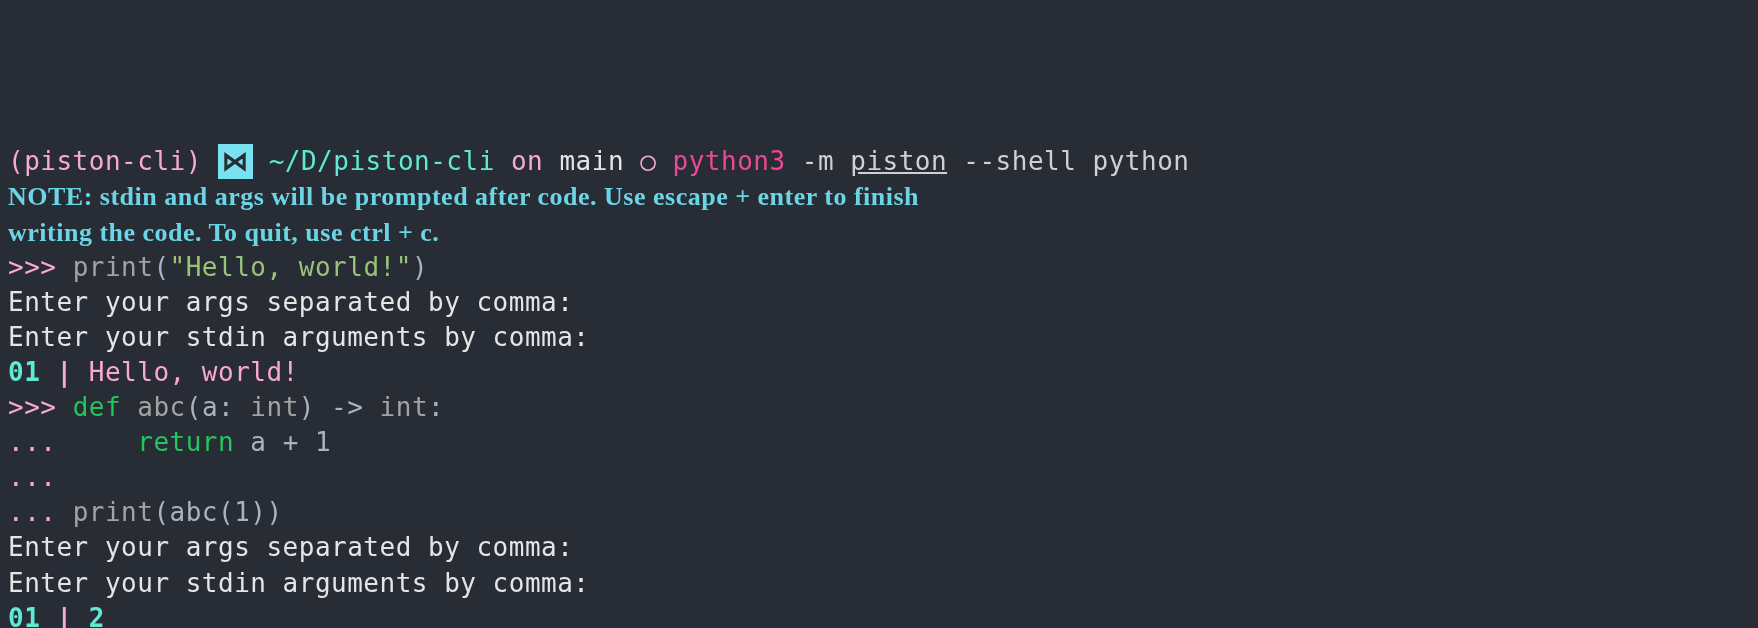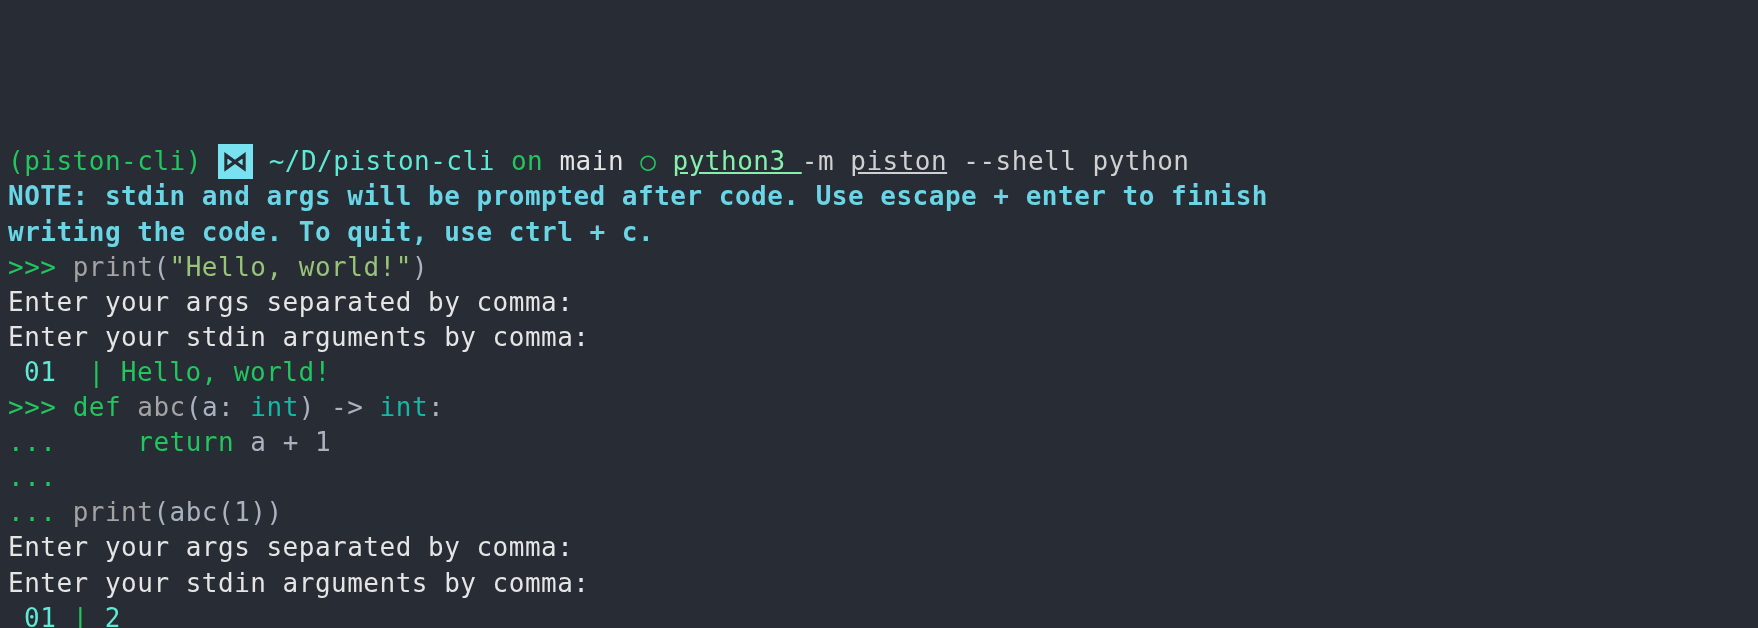--- a/index.html
+++ b/index.html
@@ -10,41 +10,41 @@
     body {
       background-color: #282c34;
       font-family: 'Menlo', 'Monaco', 'Consolas', monospace;
       font-size: 26px;
       line-height: 1.35;
       color: #abb2bf;
       padding: 4px 8px;
       white-space: pre;
       letter-spacing: 0.5px;
     }
-    .white { color: #22c55e; }
+    .white { color: #f9a8d4; }
     .teal { color: #5eead4; }
     .green { color: #e5e5e5; }
-    .blue { color: #86efac; text-decoration: underline; }
+    .blue { color: #ec4899; }
     .light { color: #d0d0d0; }
-    .cyan-bold { color: #6bd5e6; font-weight: bold; }
+    .cyan-bold { color: #6bd5e6; font-weight: bold; font-family: Liberation Serif, serif; }
     .underline { text-decoration: underline; }
     .prompt-icon {
       display: inline-block;
       background-color: #78e2f0;
       color: #282c34;
       font-weight: bold;
       padding: 0 4px;
       text-align: center;
     }
     .keyword-yellow { color: #22c55e; }
     .fn-name { color: #a3a3a3; }
     .sym { color: #abb2bf; }
-    .type { color: #14b8a6; }
+    .type { color: #a3a3a3; }
     .str { color: #98c379; }
-    .bold { font-weight: normal; margin-left: 16px; }
+    .bold { font-weight: bold; }
     .line { display: block; }
   </style>
 </head>
 <body>
 
 
 
 <div><span class="line"><span class="white">(piston-cli)</span><span> </span><span class="prompt-icon">⋈</span><span> </span><span class="teal">~/D/piston-cli</span><span class="white"> on </span><span class="green">main</span><span class="white"> ○ </span><span class="blue">python3 </span><span class="light">-m </span><span class="light underline">piston</span><span class="light"> --shell </span><span class="light">python</span></span><span class="line cyan-bold"><span>NOTE:</span><span> stdin and args will be prompted after code. Use escape + enter to finish</span></span><span class="line cyan-bold">writing the code. To quit, use ctrl + c.</span><span class="line"><span class="white">&gt;&gt;&gt; </span><span class="fn-name">print</span><span class="sym">(</span><span class="str">"Hello, world!"</span><span class="sym">)</span></span><span class="line green">Enter your args separated by comma:</span><span class="line green">Enter your stdin arguments by comma:</span><span class="line"><span class="teal bold">01</span><span class="white bold"> | </span><span class="white">Hello, world!</span></span><span class="line"><span class="white">&gt;&gt;&gt; </span><span class="keyword-yellow">def</span><span> </span><span class="fn-name">abc</span><span class="sym">(</span><span class="sym">a</span><span class="sym">: </span><span class="type">int</span><span class="sym">)</span><span class="sym"> -&gt; </span><span class="type">int</span><span class="sym">:</span></span><span class="line"><span class="white">... </span><span>    </span><span class="keyword-yellow">return</span><span> </span><span class="sym">a</span><span class="sym"> + </span><span class="sym">1</span></span><span class="line"><span class="white">... </span><span></span></span><span class="line"><span class="white">... </span><span class="fn-name">print</span><span class="sym">(</span><span class="sym">abc</span><span class="sym">(</span><span class="sym">1</span><span class="sym">)</span><span class="sym">)</span></span><span class="line green">Enter your args separated by comma:</span><span class="line green">Enter your stdin arguments by comma:</span><span class="line bold"><span class="teal">01</span><span class="white"> | </span><span class="teal">2</span></span></div>
 
 

